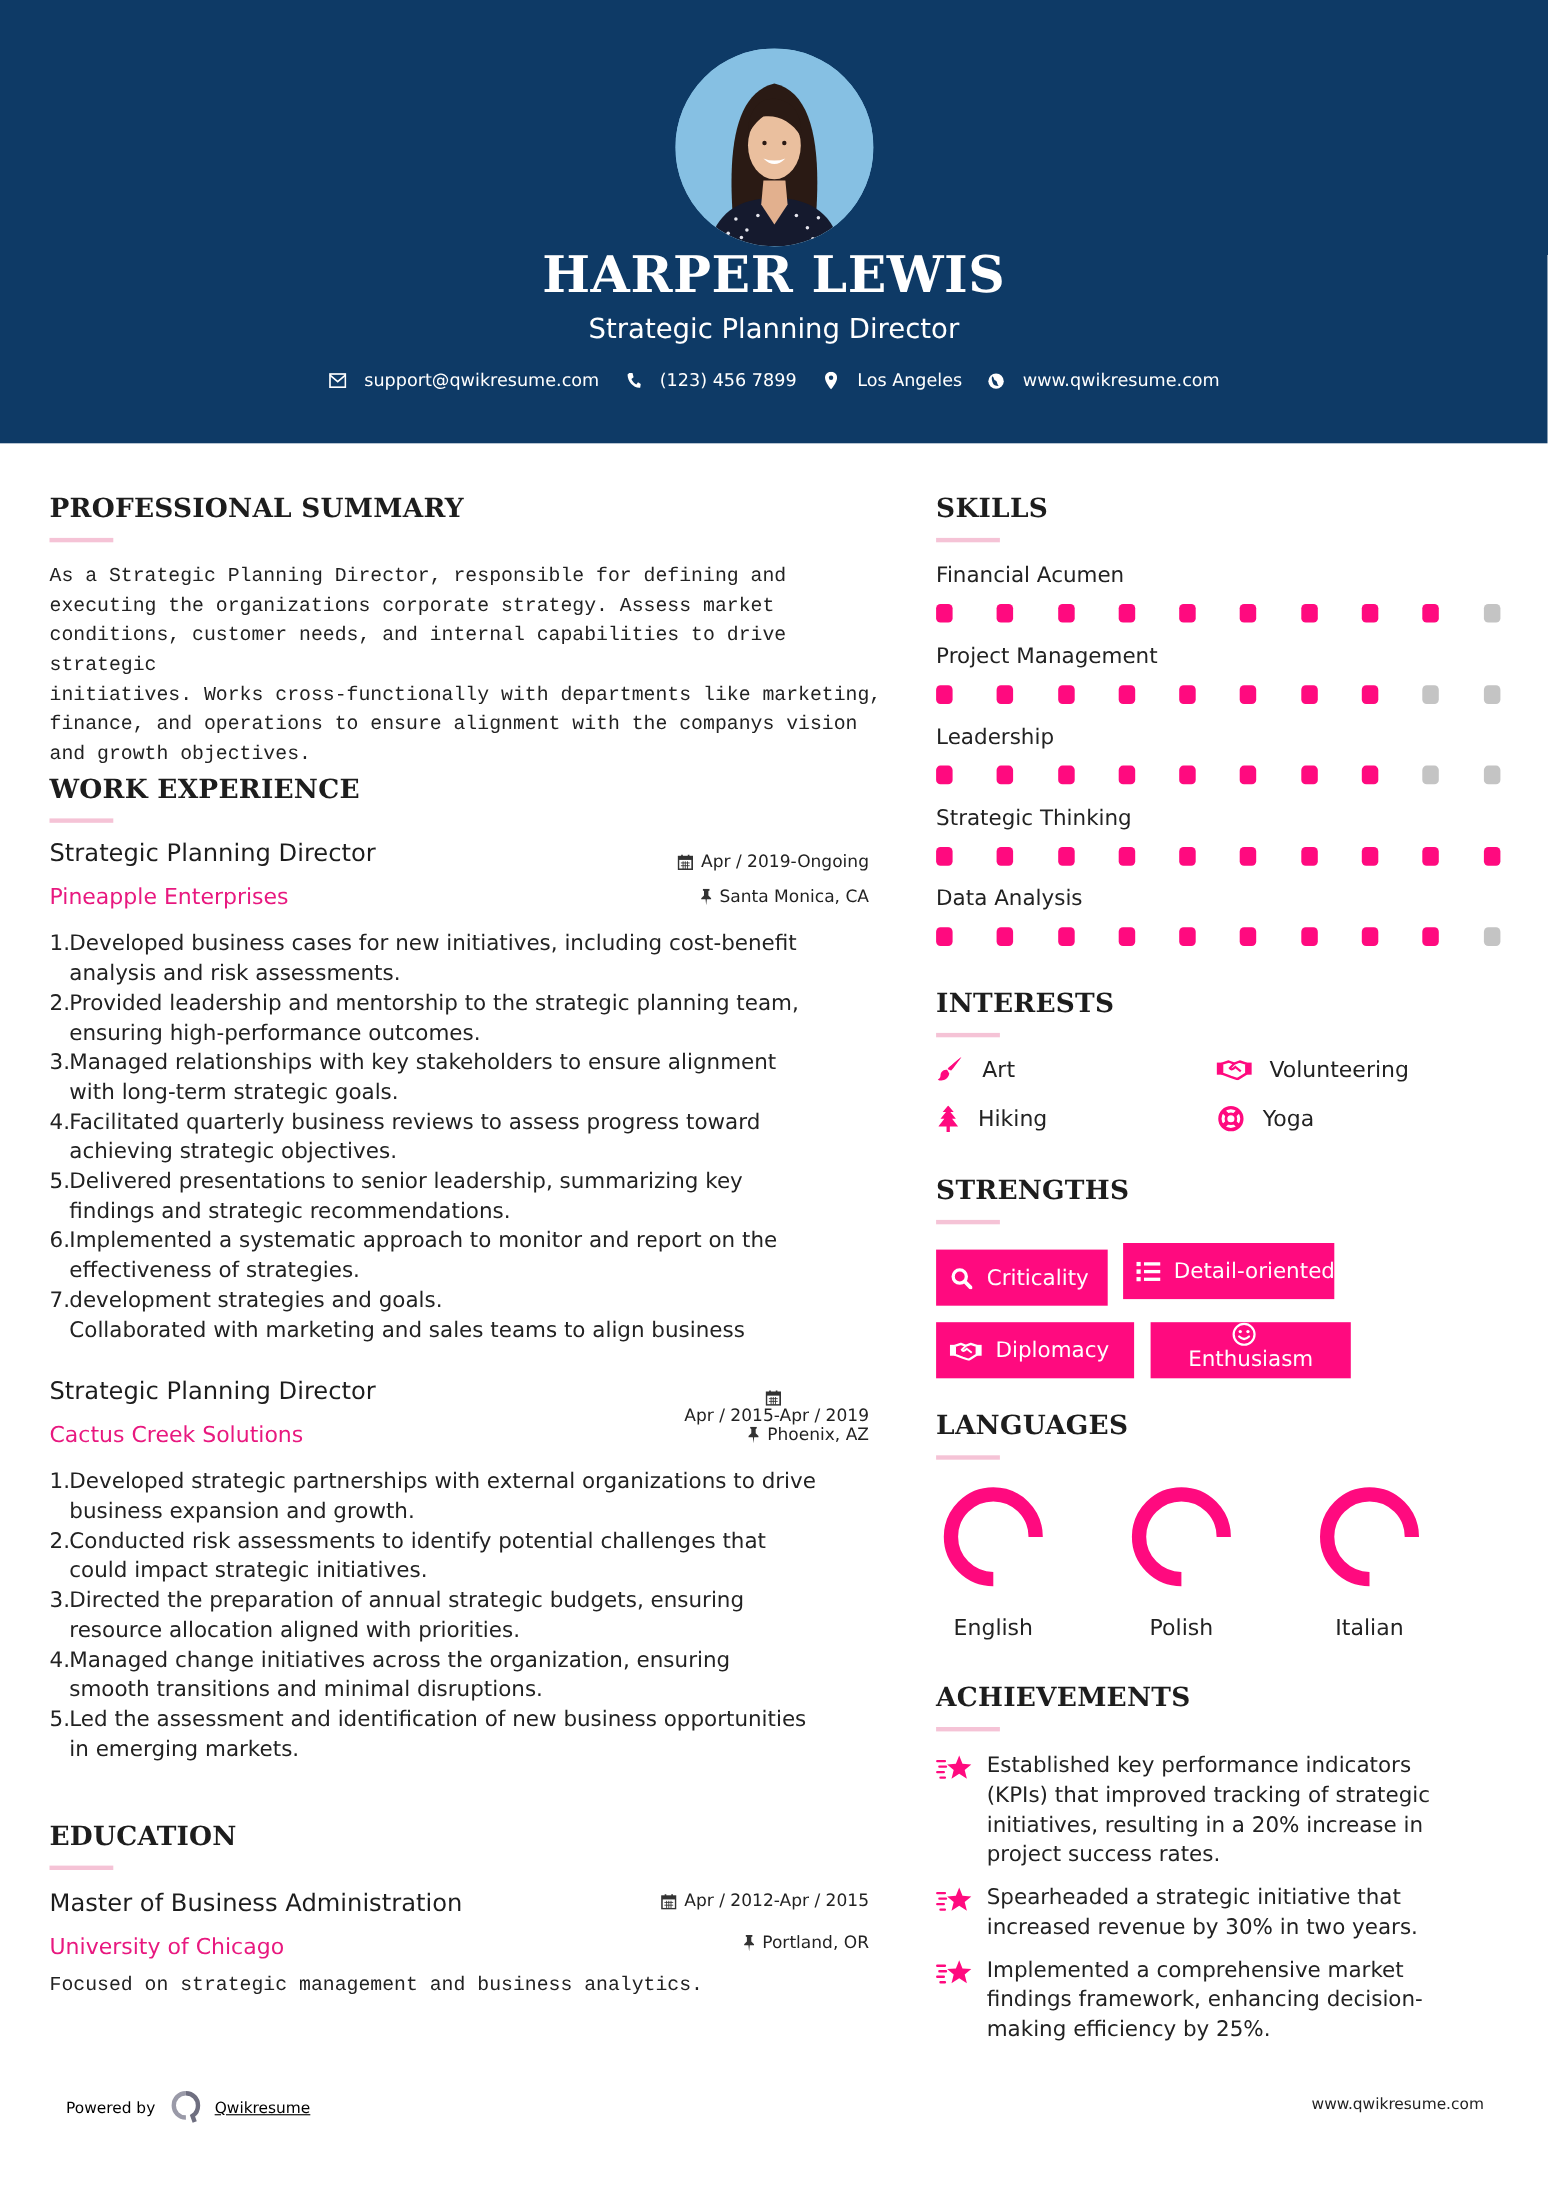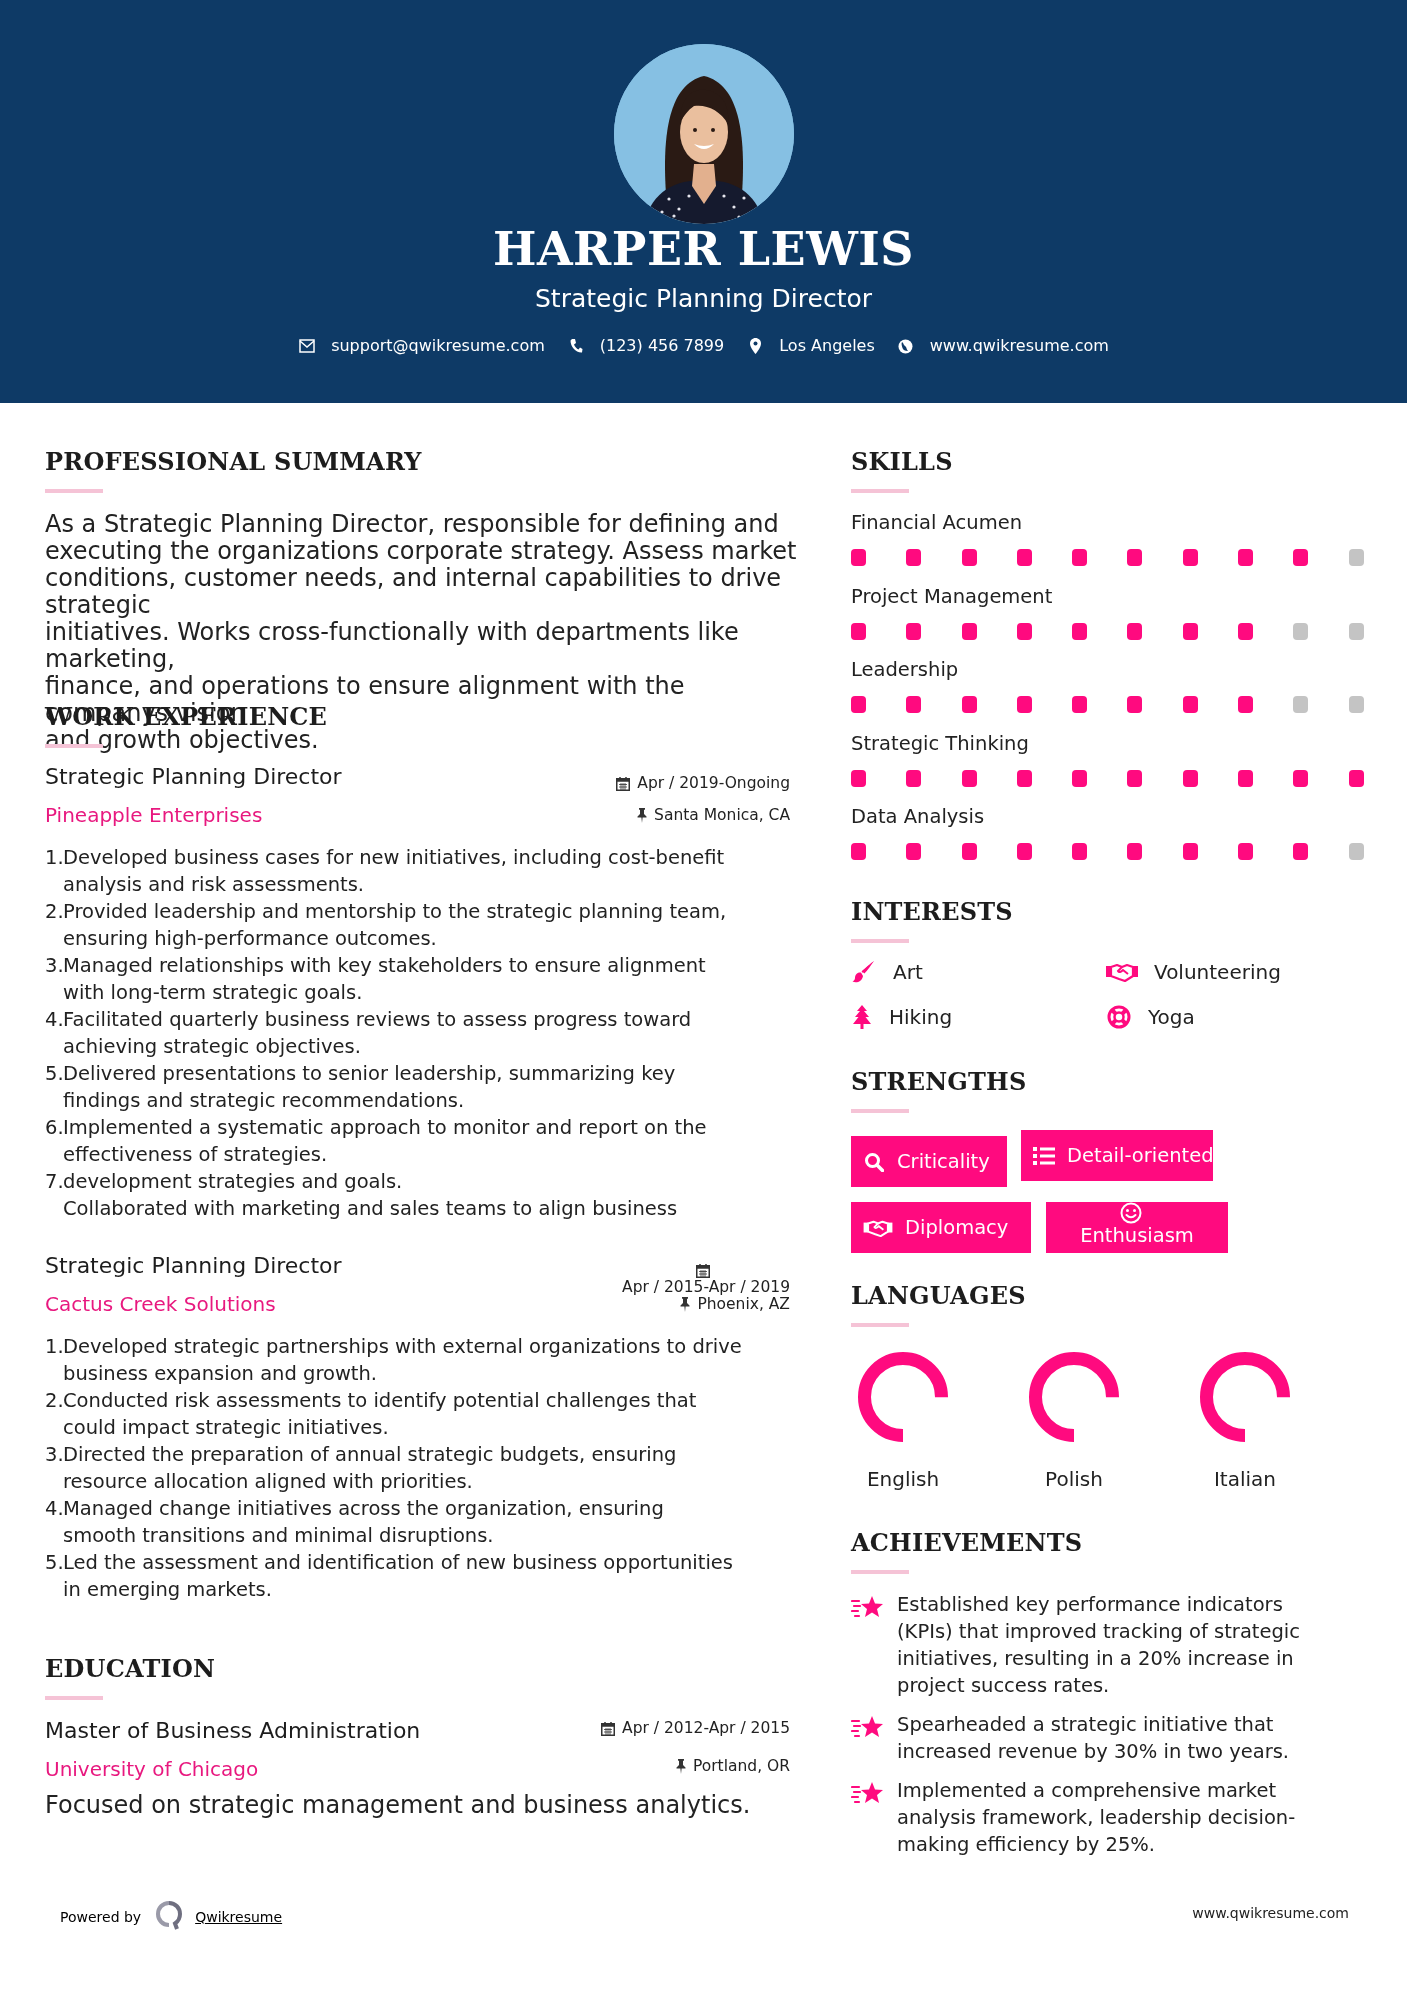--- a/index.html
+++ b/index.html
@@ -11,21 +11,21 @@
   .name { position: absolute; left: 0; top: 222px; width: 1407px; text-align: center; color: #ffffff;
           font-family: "DejaVu Serif", "Liberation Serif", serif; font-weight: bold; font-size: 46px; letter-spacing: 0.5px; }
   .subtitle { position: absolute; left: 0; top: 284px; width: 1407px; text-align: center; color: #ffffff; font-size: 25px; }
   .contacts { position: absolute; left: 0; top: 336px; width: 1407px; display: flex; justify-content: center; align-items: center; color: #ffffff; font-size: 16px; }
   .contact { display: flex; align-items: flex-end; margin: 0 11px; }
   .contact .ic { width: 18px; height: 18px; margin-right: 15px; display: inline-flex; align-items: center; justify-content: center; }
 
   .sec-head { position: absolute; font-family: "DejaVu Serif", "Liberation Serif", serif; font-weight: bold; font-size: 24px; color: #1d1d1d; letter-spacing: 0.2px; }
   .sec-rule { position: absolute; width: 58px; height: 4px; background: #f5c3d6; }
 
-  .p-text { position: absolute; font-size: 24px; line-height: 27px; color: #222; }
+  .p-text { position: absolute; font-size: 18px; line-height: 27px; color: #222; font-family: Liberation Mono, monospace; }
   .job-title { position: absolute; font-size: 22px; color: #1d1d1d; }
   .company { position: absolute; font-size: 20px; color: #e8187f; }
   .meta { position: absolute; right: 617px; font-size: 15.5px; color: #222; display: flex; align-items: center; white-space: nowrap; }
   .meta .ic { margin-right: 7px; display: inline-flex; }
   ol.bullets { position: absolute; left: 45px; width: 750px; font-size: 19.5px; line-height: 27px; color: #222; list-style: none; }
   ol.bullets li { position: relative; padding-left: 18px; }
   ol.bullets li .num { position: absolute; left: 0; top: 0; }
 
   .skill-label { position: absolute; left: 851px; font-size: 19.5px; color: #222; }
   .dots { position: absolute; left: 851px; display: flex; }
@@ -473,21 +473,21 @@
         <div>increased revenue by 30% in two years.</div>
       </div>
     </div>
     <div class="ach" style="top:1777px">
       <span class="ic"><svg width="34" height="26" viewBox="0 0 34 26">
           <path d="M21 1 L24 8.5 L32 9 L26 14 L28 22 L21 17.5 L14 22 L16 14 L10 9 L18 8.5 Z" fill="#ff0a7f"></path>
           <path d="M1 6 H8 M3 11 H9 M1 16 H7 M4 21 H8" stroke="#ff0a7f" stroke-width="2.2" stroke-linecap="round"></path>
         </svg></span>
       <div>
         <div>Implemented a comprehensive market</div>
-        <div>analysis framework, leadership decision-</div>
+        <div>findings framework, enhancing decision-</div>
         <div>making efficiency by 25%.</div>
       </div>
     </div>
   </div>
 
 <div class="footer-left">
   <span>Powered by</span>
   <span class="qlogo">
     <svg width="28" height="30" viewBox="0 0 28 30">
         <path d="M14 3 C7.5 3 3 8 3 14 C3 20 7.5 25 14 25" fill="none" stroke="#9a9aa8" stroke-width="4"></path>

